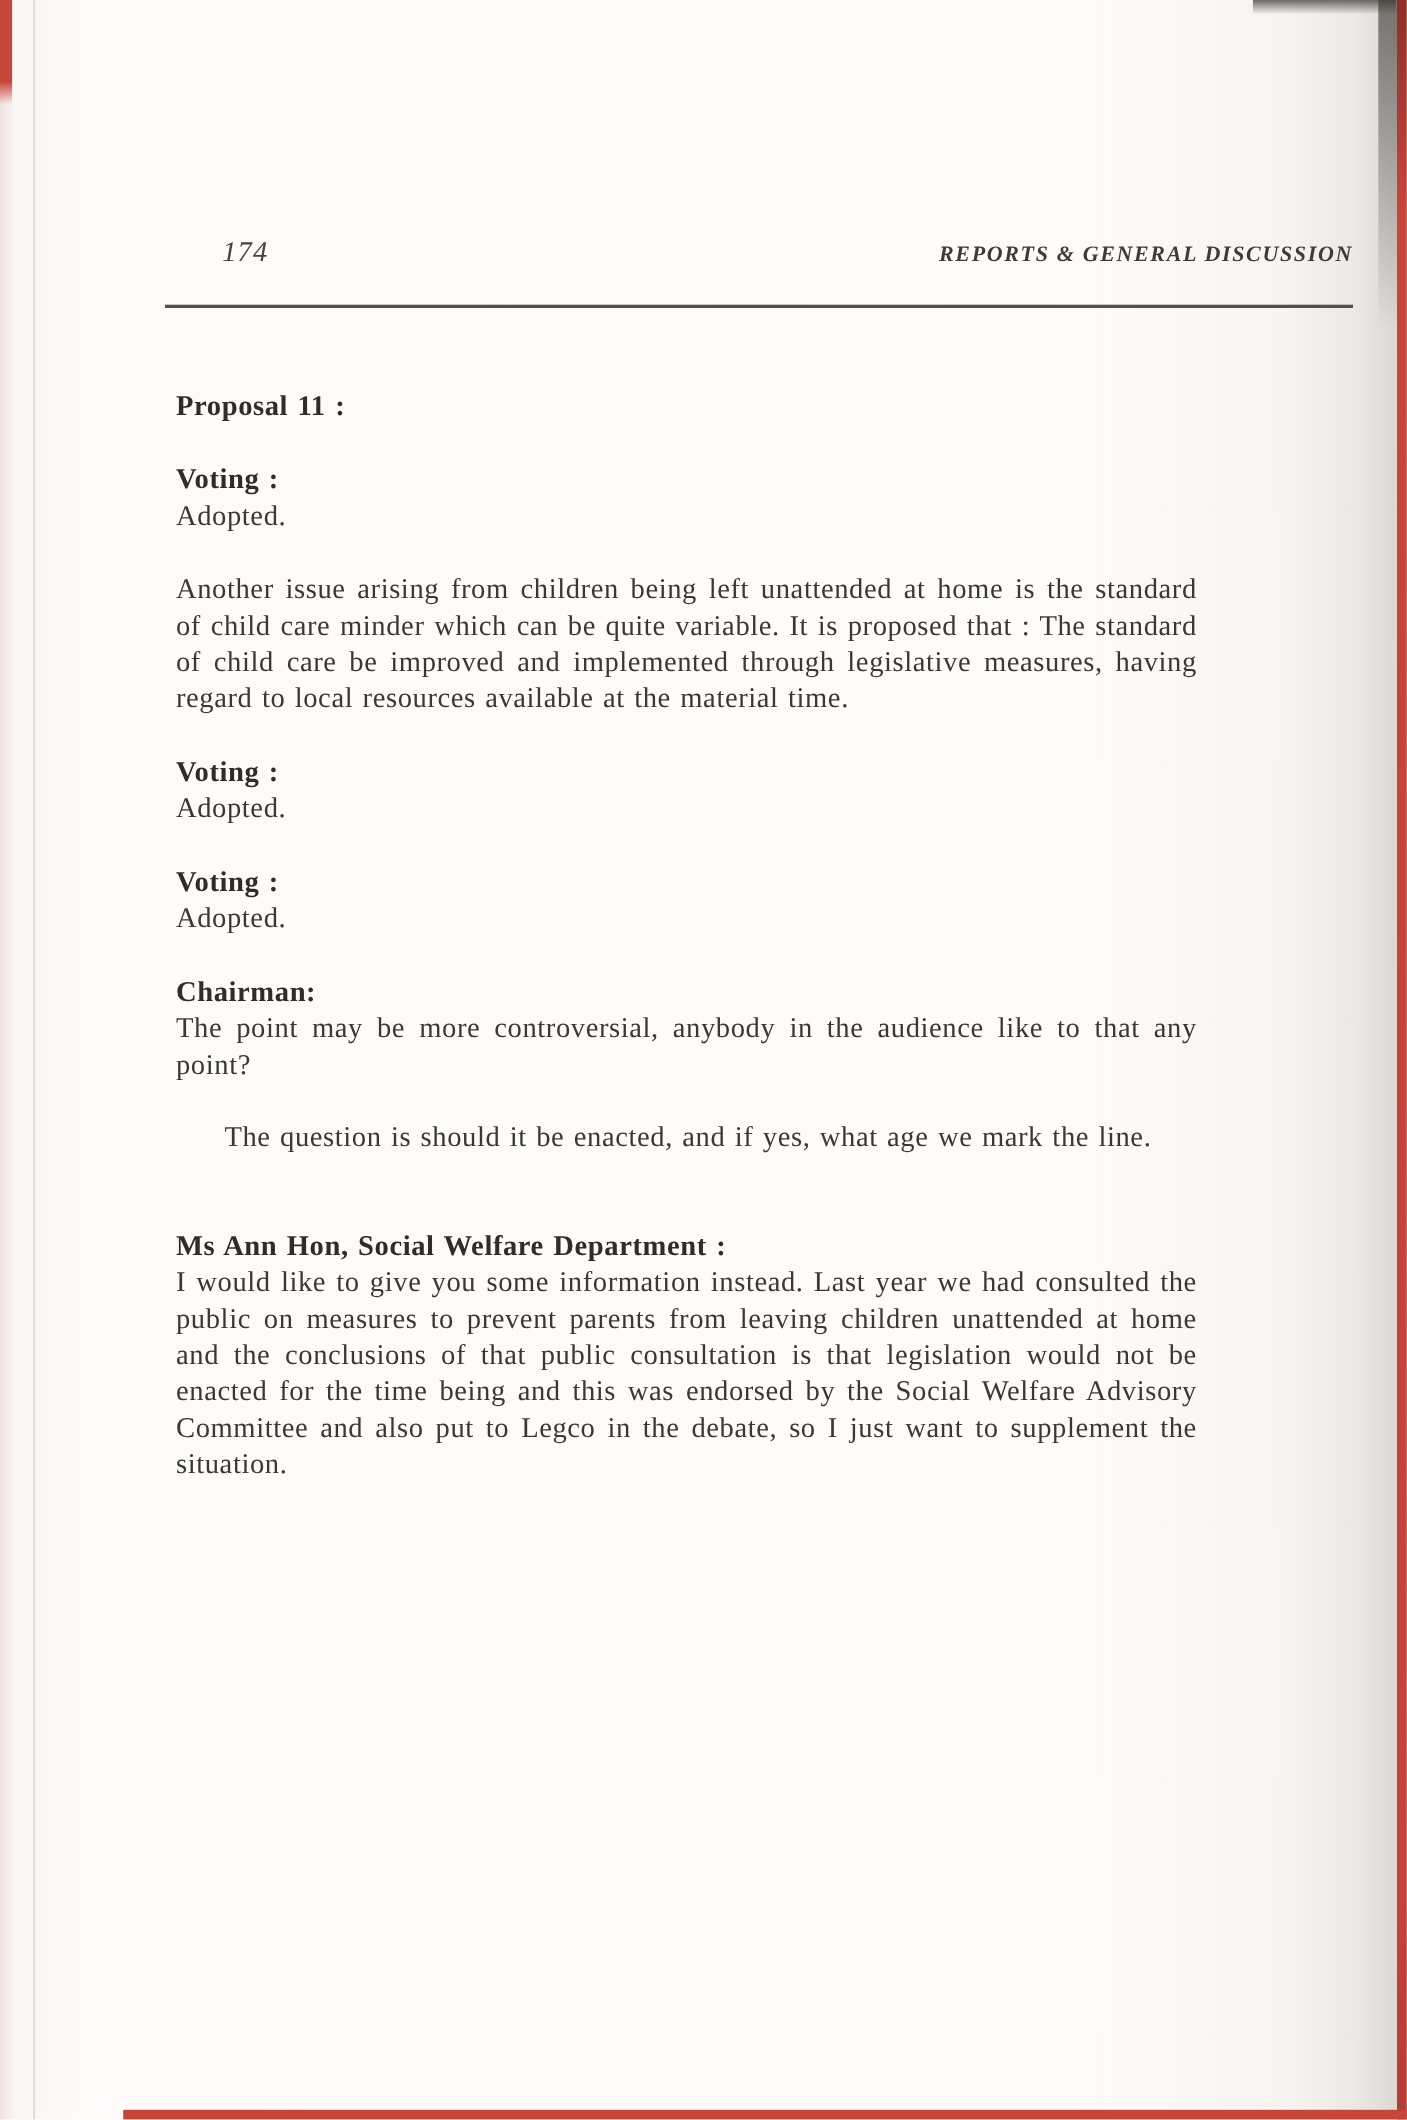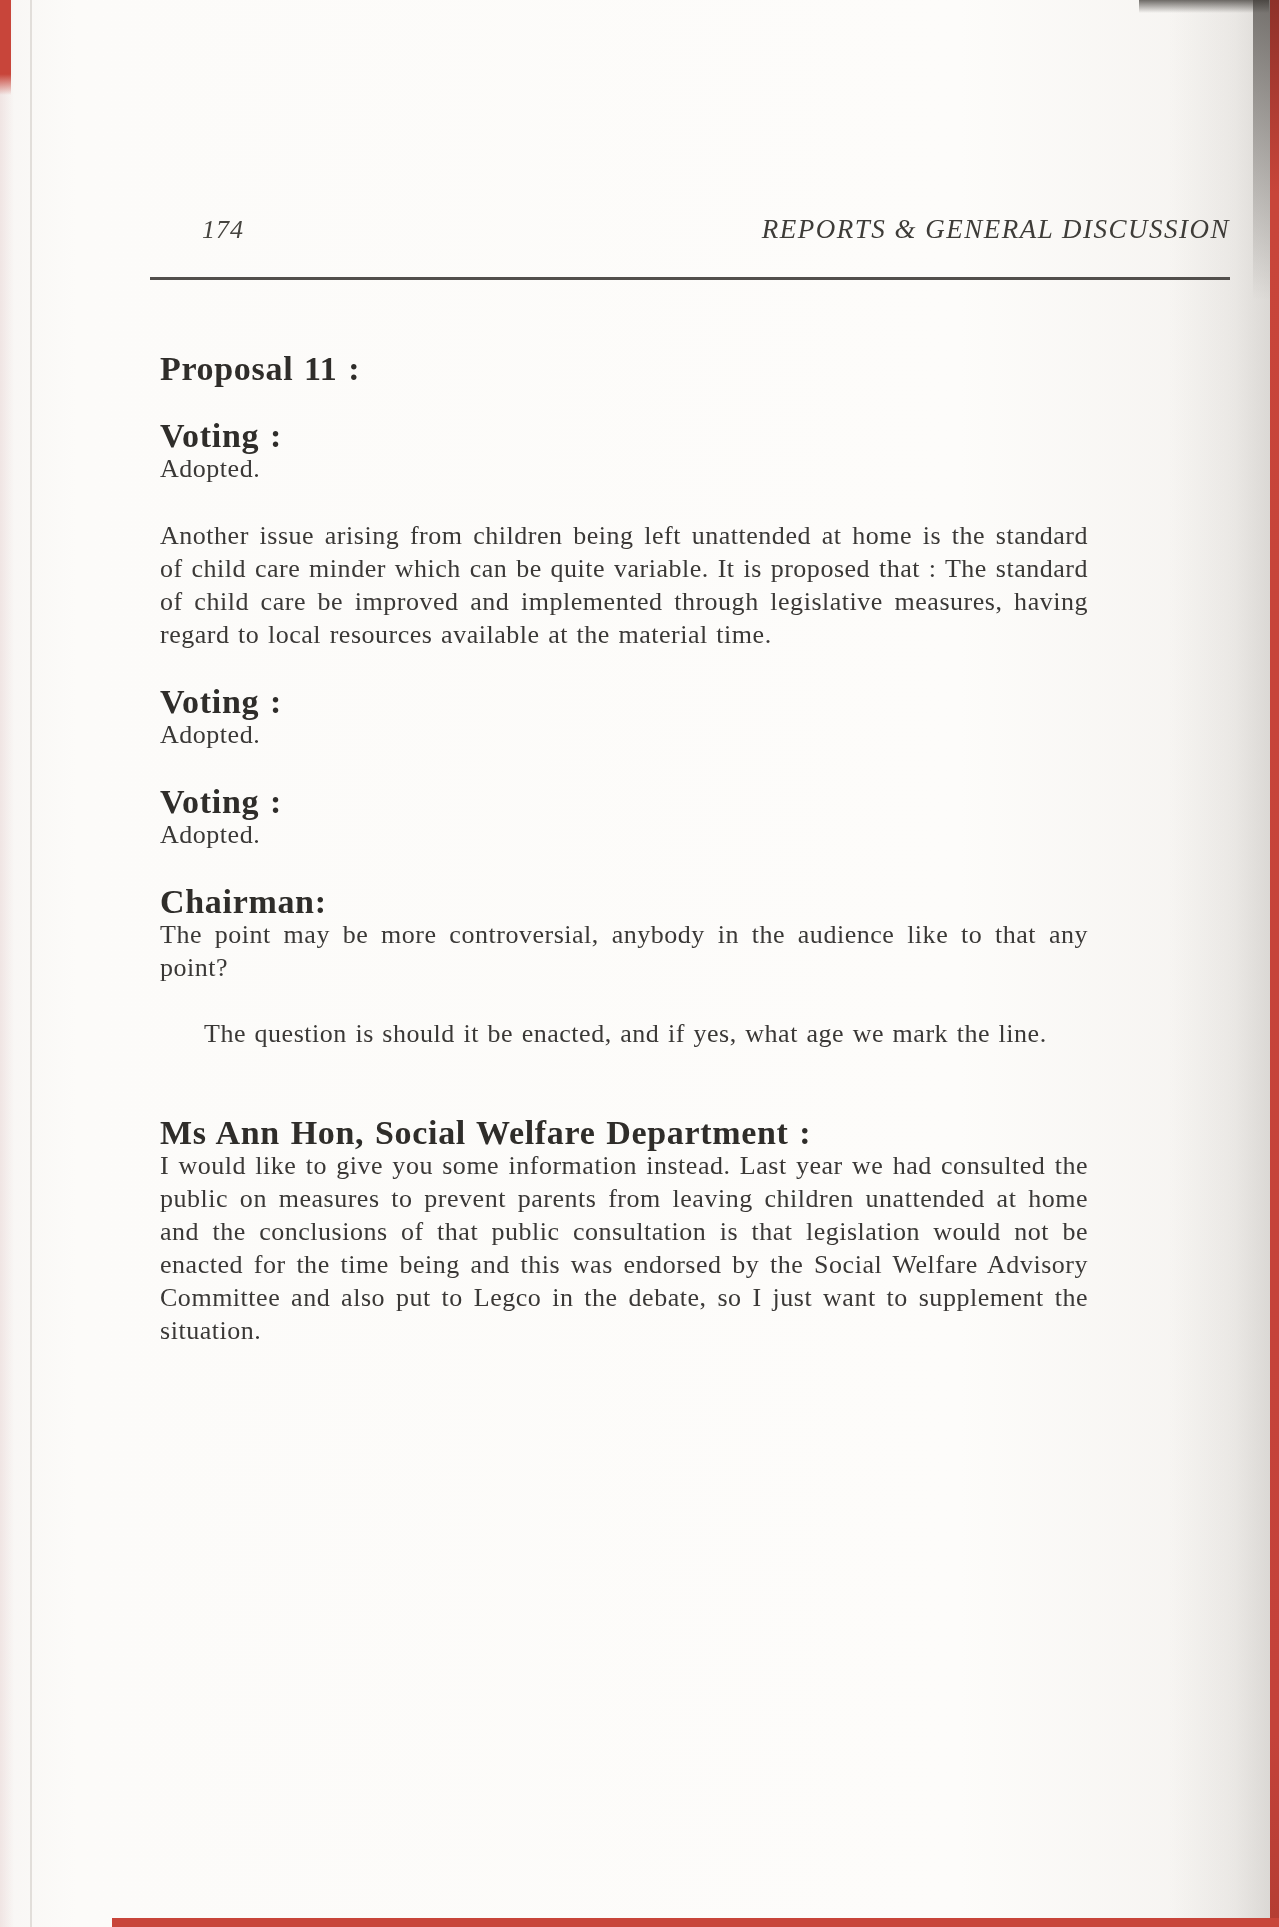--- a/index.html
+++ b/index.html
@@ -54,39 +54,39 @@
   
   .header-zone {
     position: absolute; left: 150px; top: 214px; width: 1080px;
     display: flex; justify-content: space-between; align-items: baseline;
   }
   .page-number {
     font-style: italic; font-size: 26px; color: #46443f;
     padding-left: 52px; letter-spacing: 1px;
   }
   .running-title {
-    font-style: italic; font-weight: 400; font-size: 27px; color: #3e3c38;
+    font-style: italic; font-weight: 700; font-size: 20px; color: #3e3c38;
     letter-spacing: 1.5px;
   }
   .header-rule {
     position: absolute; left: 150px; top: 277px; width: 1080px; height: 3px;
     background: #524f4c;
   }
 
   
   .content {
     position: absolute; left: 160px; top: 352px; width: 928px;
     font-size: 26px; line-height: 33px;
     letter-spacing: 0.02em; word-spacing: 0.06em;
   }
   .section { margin-top: 34px; }
   .section:first-child { margin-top: 0; }
   .section.big-gap { margin-top: 66px; }
   .section h2 {
-    margin: 0; font-size: 34px; line-height: 33px;
+    margin: 0; font-size: 26px; line-height: 33px;
     font-weight: 700; color: #2f2d2a; letter-spacing: 0.02em;
   }
   .section p {
     margin: 0; text-align: justify; color: #3a3836;
   }
   .section p.para-gap { margin-top: 33px; margin-left: 44px; }
 </style>
 </head>
 <body>
 

